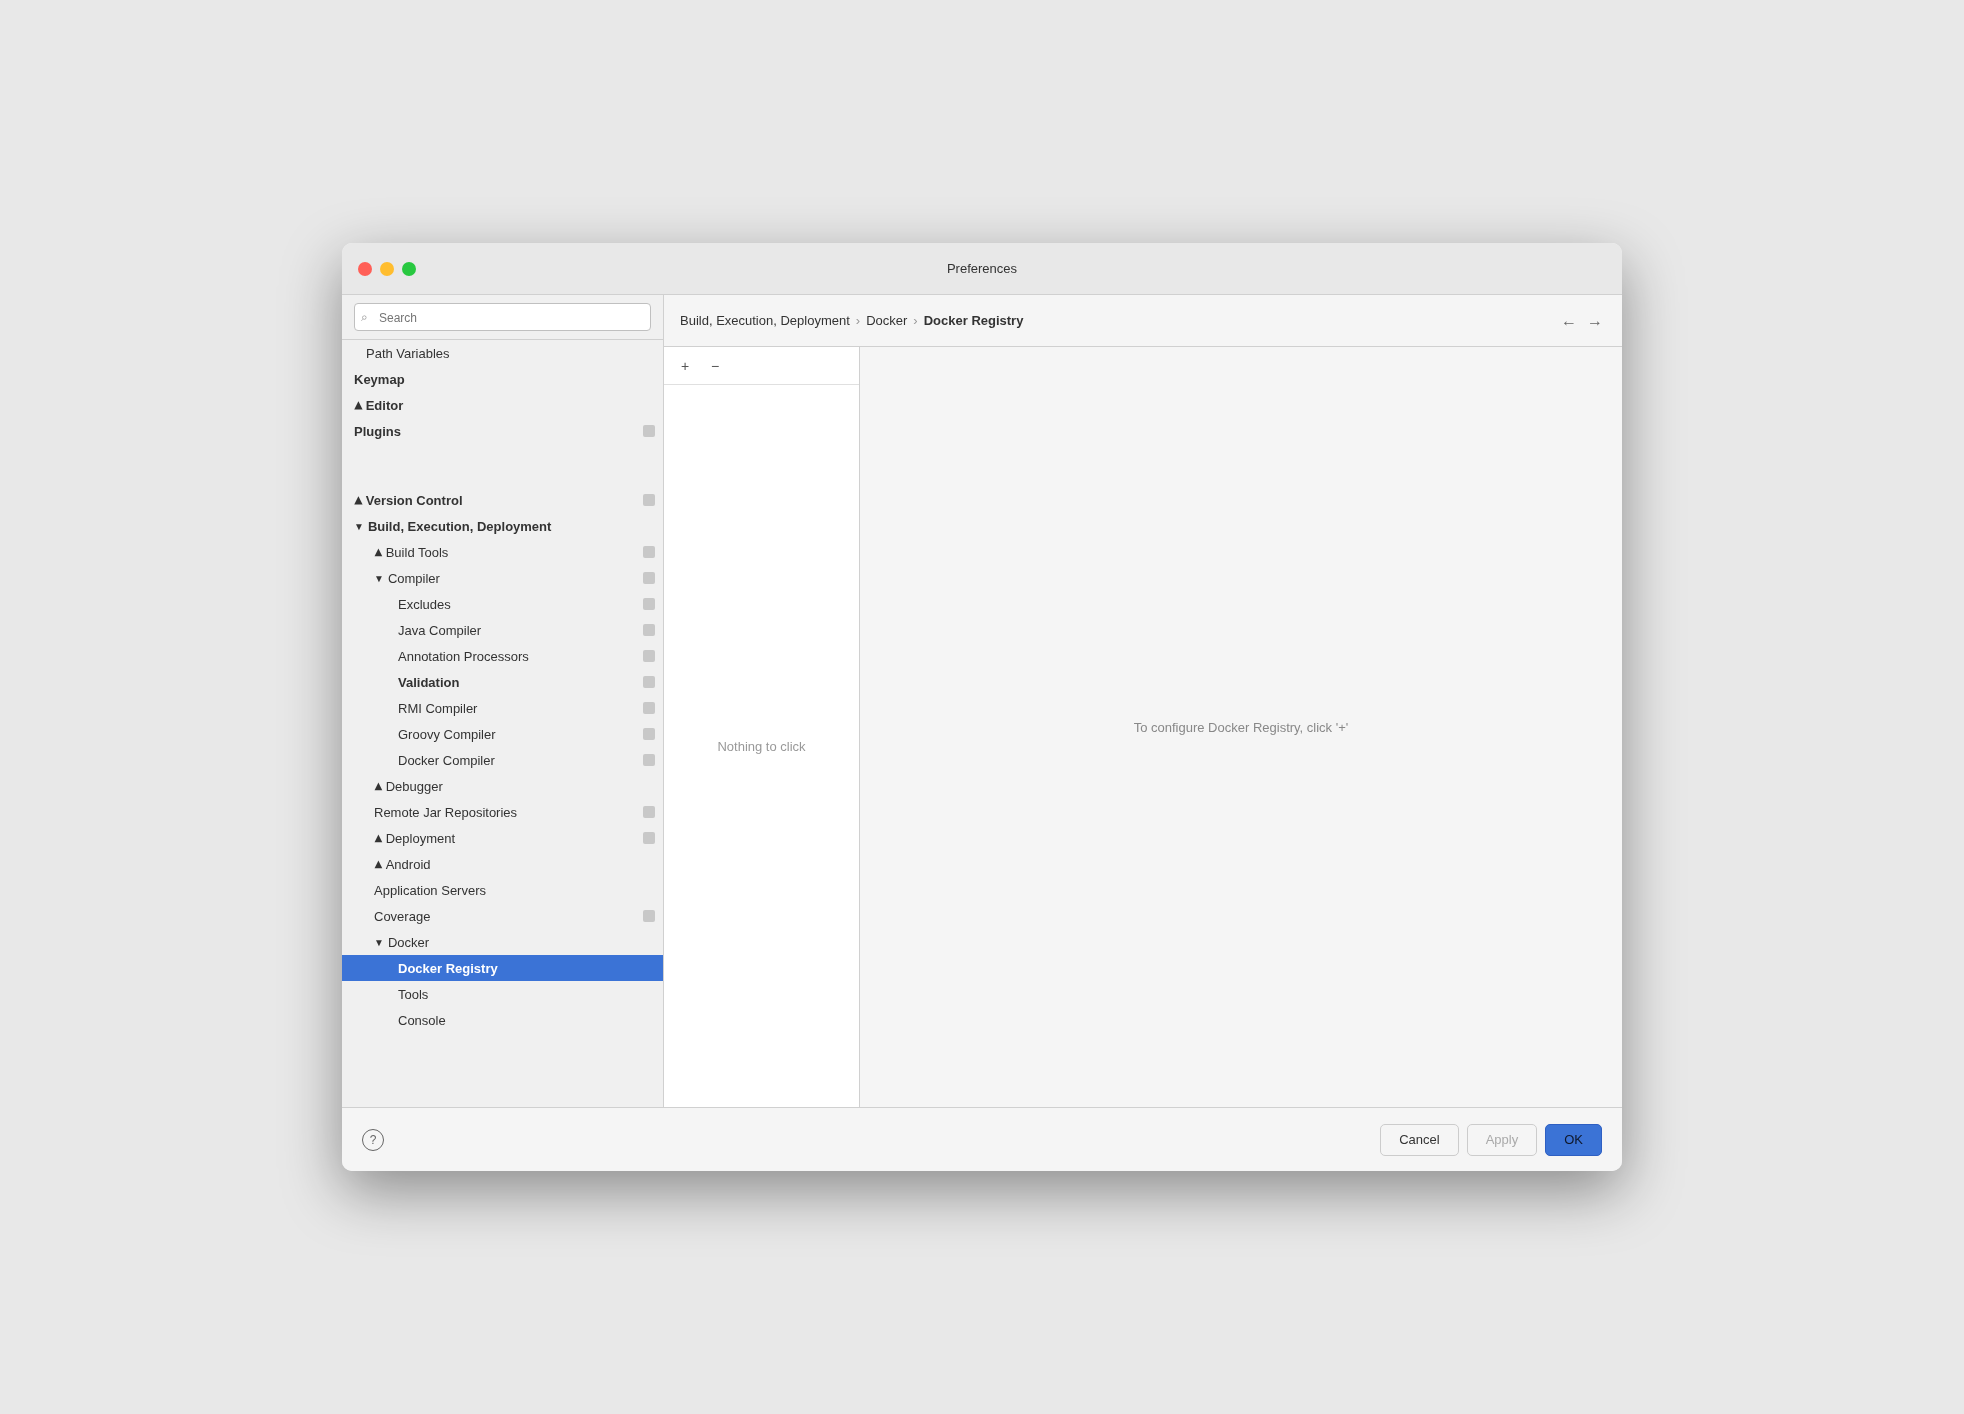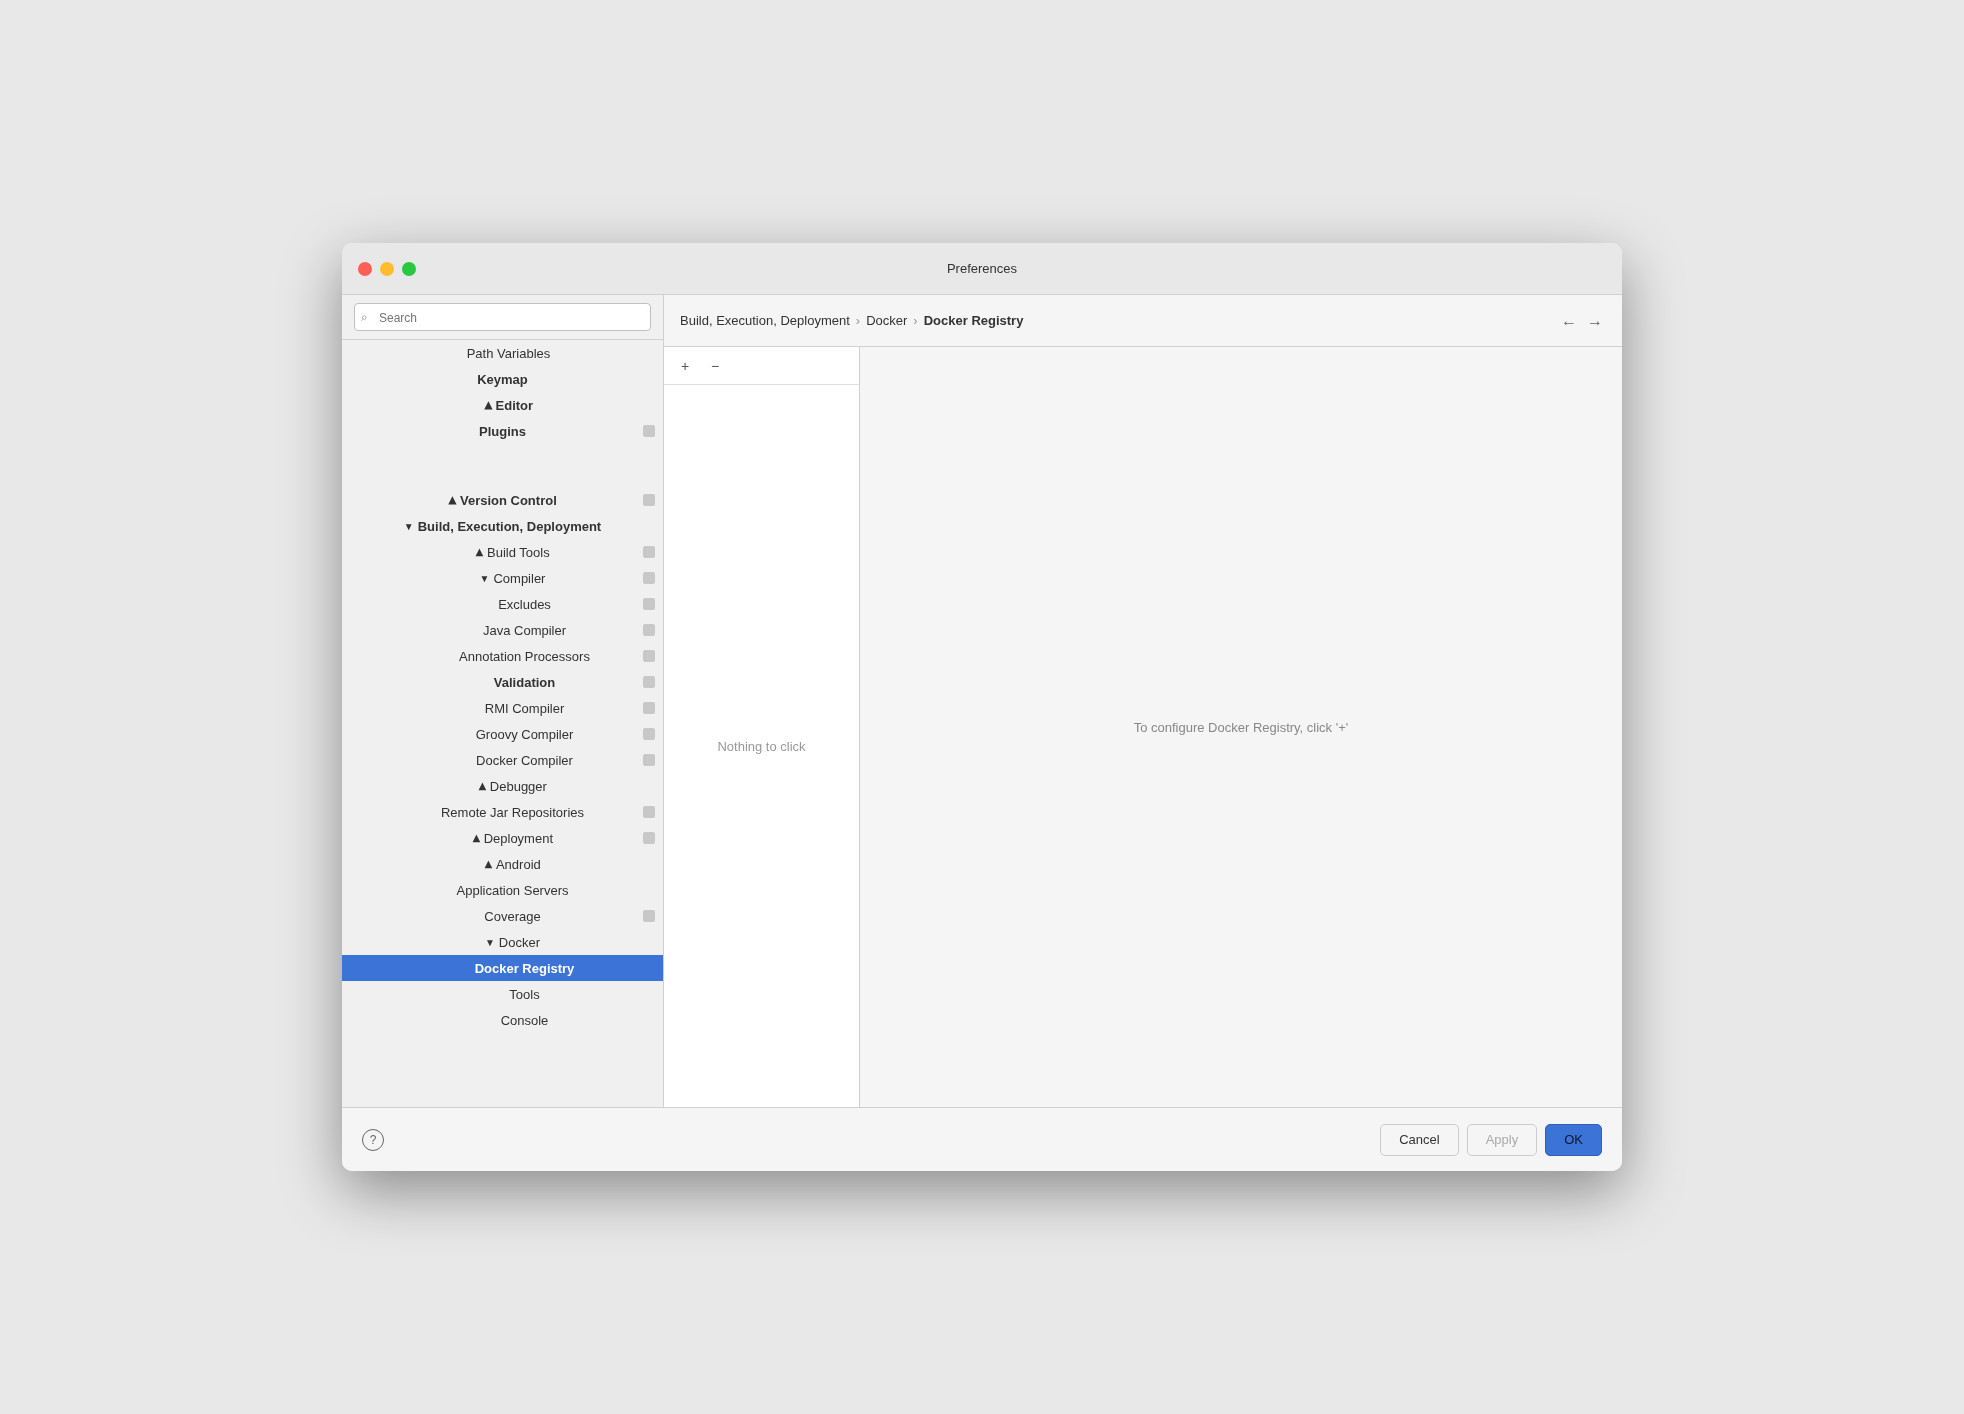--- a/index.html
+++ b/index.html
@@ -109,21 +109,20 @@
     }
     .nav-item {
       display: flex;
       align-items: center;
       padding: 4px 12px;
       cursor: pointer;
       color: #333;
       font-size: 13px;
       position: relative;
       min-height: 26px;
-      justify-content: center;
     }
     .nav-item.selected {
       background: #3b73d6;
       color: white;
     }
     .nav-indent-1 { padding-left: 24px; }
     .nav-indent-2 { padding-left: 44px; }
     .chevron {
       font-size: 10px;
       margin-right: 4px;
@@ -312,21 +311,21 @@
       <div class="sidebar-scroll">
 
         <div class="nav-item nav-indent-1">
           <span>Path Variables</span>
         </div>
 
         <div class="nav-item nav-indent-0 nav-item-bold" style="padding-left:12px; font-weight:600;">
           <span>Keymap</span>
         </div>
 
-        <div class="nav-item nav-indent-0" style="padding-left:12px; font-weight:600;margin-left:12px;">
+        <div class="nav-item nav-indent-0" style="padding-left:12px; font-weight:600;">
           <span class="chevron closed">▶</span>
           <span>Editor</span>
         </div>
 
         <div class="nav-item nav-indent-0" style="padding-left:12px; font-weight:600;">
           <span>Plugins</span>
           <div class="scrollbar-icon"></div>
         </div>
 
         <div class="nav-item nav-indent-0" style="padding-left:12px; font-weight:600;margin-top:43px;">

